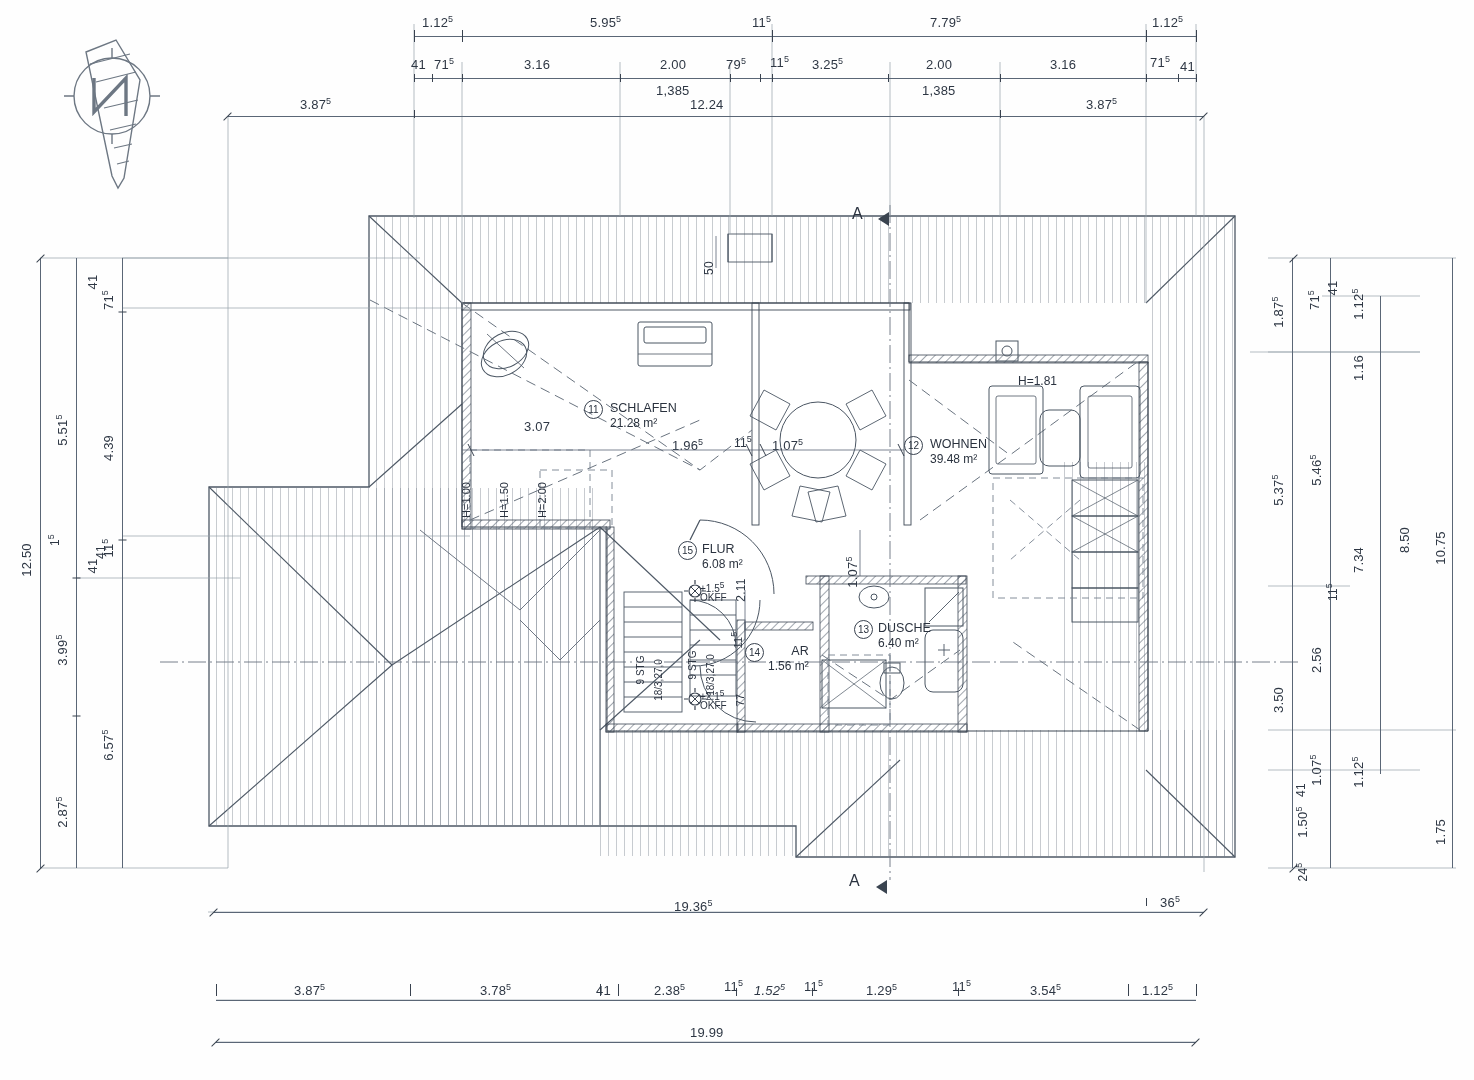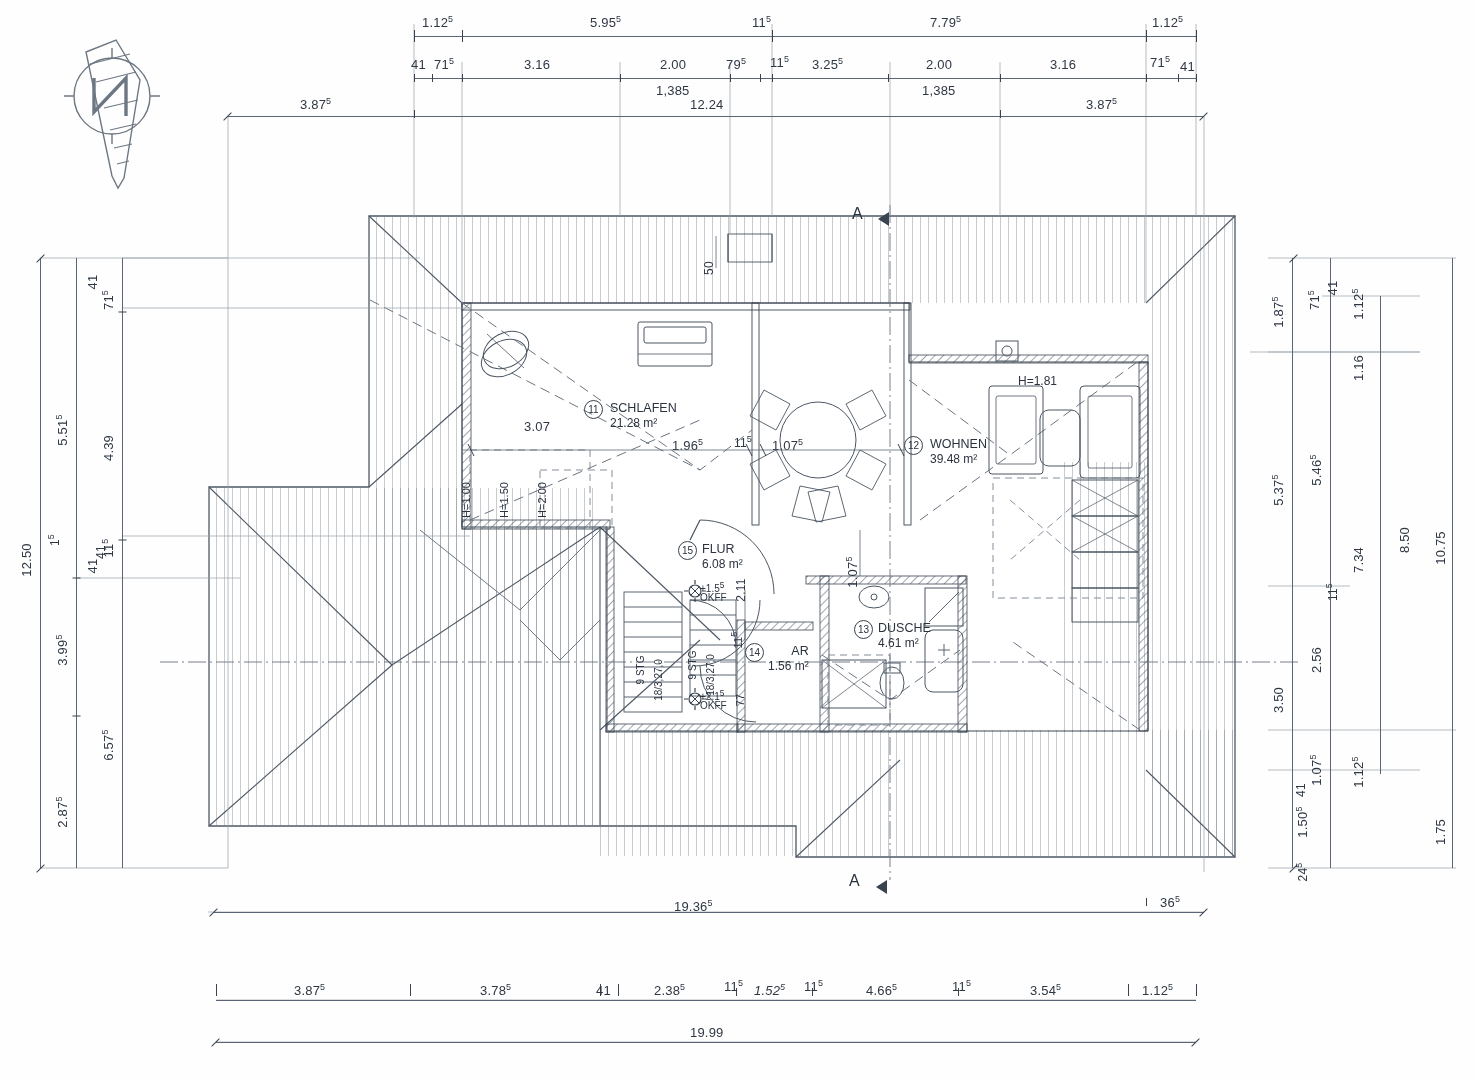--- a/index.html
+++ b/index.html
@@ -403,21 +403,21 @@
   <div class="tick" style="left:1128px;top:984px;"></div>
   <div class="tick" style="left:1196px;top:984px;"></div>
 
   <div class="dimtxt" style="left:294px;top:982px;"><span>3.87</span><sup>5</sup></div>
   <div class="dimtxt" style="left:480px;top:982px;"><span>3.78</span><sup>5</sup></div>
   <div class="dimtxt" style="left:596px;top:982px;"><span>41</span><sup></sup></div>
   <div class="dimtxt" style="left:654px;top:982px;"><span>2.38</span><sup>5</sup></div>
   <div class="dimtxt" style="left:724px;top:978px;"><span>11</span><sup>5</sup></div>
   <div class="dimtxt" style="left:754px;top:982px;font-style:italic;"><span>1.52</span><sup>5</sup></div>
   <div class="dimtxt" style="left:804px;top:978px;"><span>11</span><sup>5</sup></div>
-  <div class="dimtxt" style="left:866px;top:982px;"><span>4.66</span><sup>5</sup></div>
+  <div class="dimtxt" style="left:866px;top:982px;"><span>1.29</span><sup>5</sup></div>
   <div class="dimtxt" style="left:952px;top:978px;"><span>11</span><sup>5</sup></div>
   <div class="dimtxt" style="left:1030px;top:982px;"><span>3.54</span><sup>5</sup></div>
   <div class="dimtxt" style="left:1142px;top:982px;"><span>1.12</span><sup>5</sup></div>
 
   <div class="hline" style="left:216px;top:1042px;width:980px;"></div>
   <div class="slash" style="left:210px;top:1042px;"></div>
   <div class="slash" style="left:1190px;top:1042px;"></div>
   <div class="dimtxt" style="left:690px;top:1024px;"><span>19.99</span><sup></sup></div>
 
   <div class="secmark" style="left:852px;top:205px;">A</div>
@@ -434,21 +434,21 @@
 
   <div class="bullet" style="left:904px;top:436px;">12</div>
   <div class="roomlabel" style="left:930px;top:437px;">
     <div>WOHNEN</div>
     <div class="area">39.48  m²</div>
   </div>
 
   <div class="bullet" style="left:854px;top:620px;">13</div>
   <div class="roomlabel" style="left:878px;top:621px;">
     <div>DUSCHE</div>
-    <div class="area">4.61  m²</div>
+    <div class="area">6.40  m²</div>
   </div>
 
   <div class="bullet" style="left:745px;top:643px;">14</div>
   <div class="roomlabel" style="left:768px;top:644px;text-align:right;">
     <div>AR</div>
     <div class="area">1.56  m²</div>
   </div>
 
   <div class="bullet" style="left:678px;top:541px;">15</div>
   <div class="roomlabel" style="left:702px;top:542px;">

